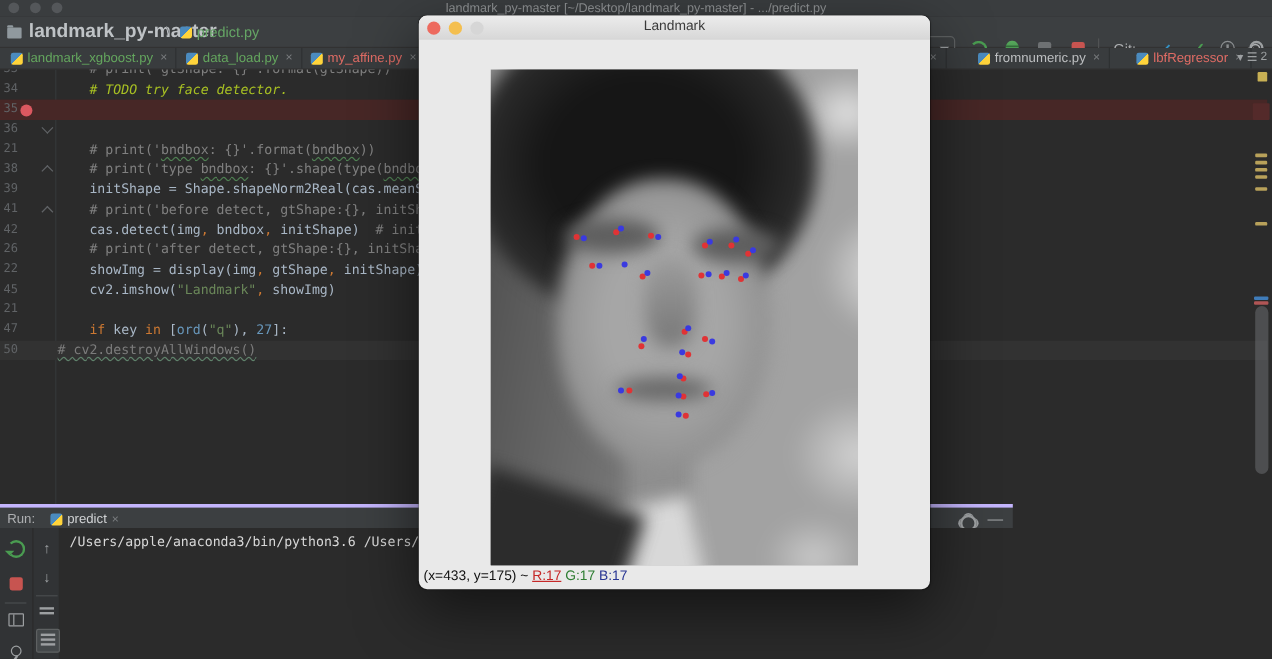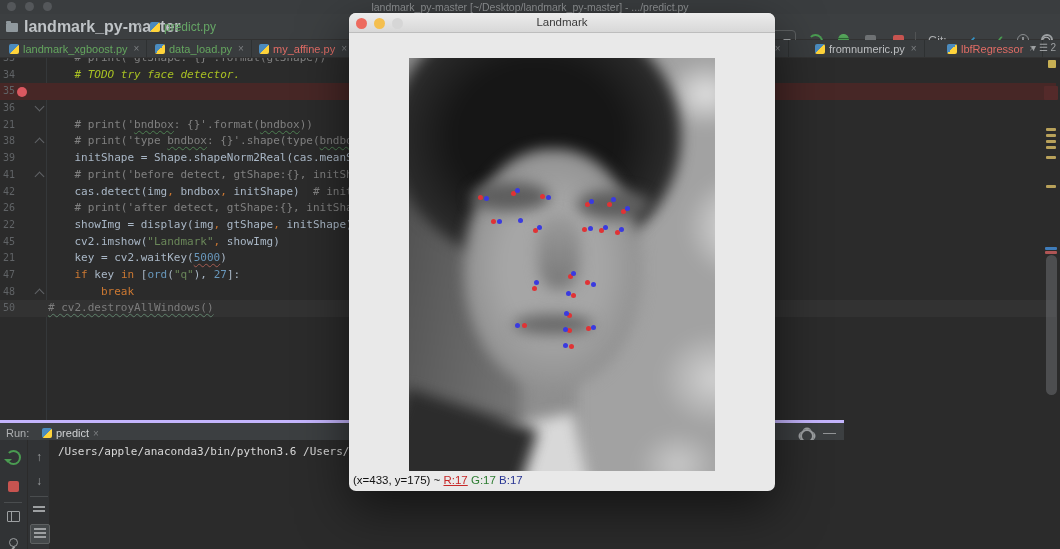--- a/index.html
+++ b/index.html
@@ -187,23 +187,22 @@
       <div class="row band"><span class="gut">35</span><span class="bp"></span></div>
       <div class="row"><span class="gut">36</span><span class="fold down"></span></div>
       <div class="row"><span class="gut">21</span><span class="code"><span class="c-txt">    </span><span class="c-cmt"># print('</span><span class="c-cmt-sq">bndbox</span><span class="c-cmt">: {}'.format(</span><span class="c-cmt-sq">bndbox</span><span class="c-cmt">))</span></span></div>
       <div class="row"><span class="gut">38</span><span class="fold up"></span><span class="code"><span class="c-txt">    </span><span class="c-cmt"># print('type </span><span class="c-cmt-sq">bndbox</span><span class="c-cmt">: {}'.shape(type(</span><span class="c-cmt-sq">bndbo</span></span></div>
       <div class="row"><span class="gut">39</span><span class="code"><span class="c-txt">    initShape = Shape.shapeNorm2Real(cas.meanSh</span></span></div>
       <div class="row"><span class="gut">41</span><span class="fold up"></span><span class="code"><span class="c-txt">    </span><span class="c-cmt"># print('before detect, gtShape:{}, initSha</span></span></div>
       <div class="row"><span class="gut">42</span><span class="code"><span class="c-txt">    cas.detect(img</span><span class="c-kw">,</span><span class="c-txt"> bndbox</span><span class="c-kw">,</span><span class="c-txt"> initShape)  </span><span class="c-cmt"># initS</span></span></div>
       <div class="row"><span class="gut">26</span><span class="code"><span class="c-txt">    </span><span class="c-cmt"># print('after detect, gtShape:{}, initShap</span></span></div>
       <div class="row"><span class="gut">22</span><span class="code"><span class="c-txt">    showImg = display(img</span><span class="c-kw">,</span><span class="c-txt"> gtShape</span><span class="c-kw">,</span><span class="c-txt"> initShape)</span></span></div>
       <div class="row"><span class="gut">45</span><span class="code"><span class="c-txt">    cv2.imshow(</span><span class="c-str">"Landmark"</span><span class="c-kw">,</span><span class="c-txt"> showImg)</span></span></div>
-      <div class="row"><span class="gut">21</span><span class="code"><span class="c-txt">    key = cv2.waitKey(</span><span class="c-num-sq">5000</span><span class="c-txt">)</span></span></div>
+      <div class="row"><span class="gut">21</span></div>
       <div class="row"><span class="gut">47</span><span class="code"><span class="c-txt">    </span><span class="c-kw">if</span><span class="c-txt"> key </span><span class="c-kw">in</span><span class="c-txt"> [</span><span class="c-num">ord</span><span class="c-txt">(</span><span class="c-str">"q"</span><span class="c-txt">), </span><span class="c-num">27</span><span class="c-txt">]:</span></span></div>
-      <div class="row"><span class="gut">48</span><span class="fold up"></span><span class="code"><span class="c-txt">        </span><span class="c-kw">break</span></span></div>
       <div class="row caretline"><span class="gut">50</span><span class="code"><span class="c-cmt-wavy"># cv2.destroyAllWindows()</span></span></div>
     </div>
 </div>
 <div id="stripe-layer">
     <div class="stripe-mark" style="left: 1048px; top: 60px; width: 8px; height: 8px; background: rgb(200, 176, 84); position: absolute;"></div>
     <div class="stripe-mark" style="left: 1044px; top: 86px; width: 14px; height: 14px; background: rgb(84, 42, 42); position: absolute;"></div>
     <div class="stripe-mark" style="left: 1046px; top: 128px; width: 10px; height: 3px; background: rgb(184, 161, 90); position: absolute;"></div>
     <div class="stripe-mark" style="left: 1046px; top: 134px; width: 10px; height: 3px; background: rgb(184, 161, 90); position: absolute;"></div>
     <div class="stripe-mark" style="left: 1046px; top: 140px; width: 10px; height: 3px; background: rgb(184, 161, 90); position: absolute;"></div>
     <div class="stripe-mark" style="left: 1046px; top: 146px; width: 10px; height: 3px; background: rgb(184, 161, 90); position: absolute;"></div>

